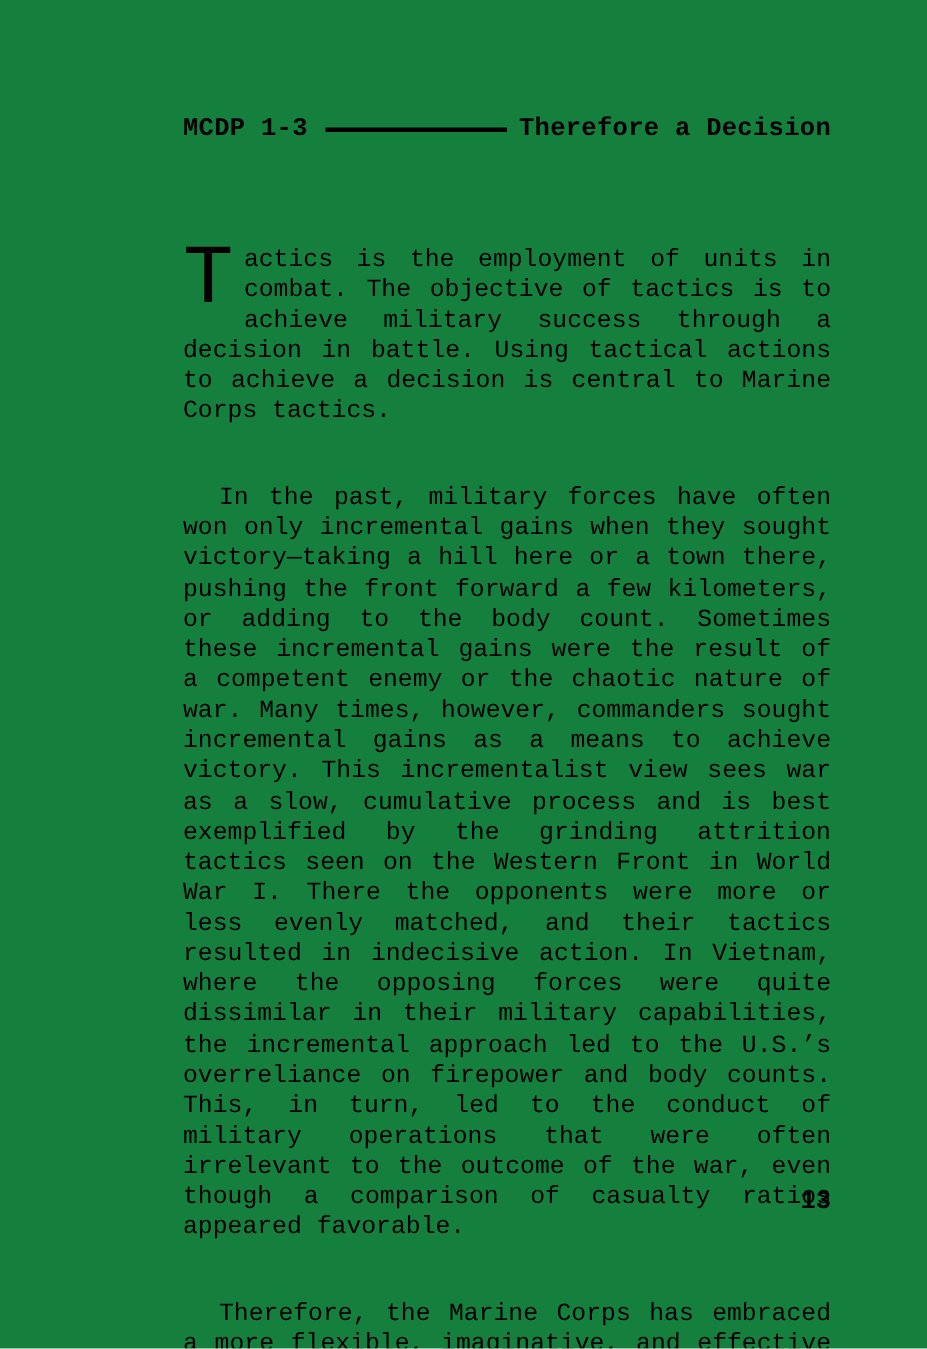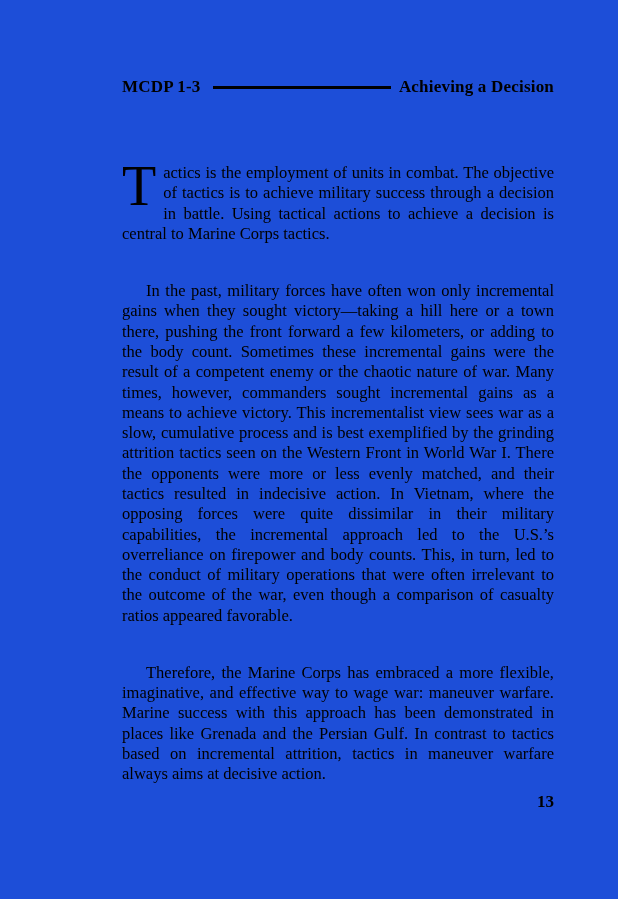--- a/index.html
+++ b/index.html
@@ -4,23 +4,23 @@
   <style>
     html, body {
       margin: 0;
       padding: 0;
       background: #ffffff;
     }
     .page {
       position: relative;
       width: 618px;
       height: 899px;
-      background: #1d4ed8;
+      background: #15803d;
       color: #000000;
-      font-family: Liberation Serif, serif;
+      font-family: Liberation Mono, monospace;
       overflow: hidden;
       box-sizing: border-box;
     }
     .header {
       position: absolute;
       top: 77px;
       left: 122px;
       right: 64px;
       display: flex;
       align-items: center;
@@ -69,21 +69,21 @@
     }
   </style>
 </head>
 <body>
 
 <div class="page">
 
   <div class="header">
     <span class="header-left">MCDP 1-3</span>
     <span class="header-rule"></span>
-    <span class="header-right">Achieving a Decision</span>
+    <span class="header-right">Therefore a Decision</span>
   </div>
 
   <div class="body-text">
     <p>
       <span class="dropcap">T</span><span>actics is the employment of units in combat. The objective of tactics is to achieve military success through a decision in battle. Using tactical actions to achieve a decision is central to Marine Corps tactics.</span>
     </p>
     <p class="para-indent">In the past, military forces have often won only incremental gains when they sought victory—taking a hill here or a town there, pushing the front forward a few kilometers, or adding to the body count. Sometimes these incremental gains were the result of a competent enemy or the chaotic nature of war. Many times, however, commanders sought incremental gains as a means to achieve victory. This incrementalist view sees war as a slow, cumulative process and is best exemplified by the grinding attrition tactics seen on the Western Front in World War I. There the opponents were more or less evenly matched, and their tactics resulted in indecisive action. In Vietnam, where the opposing forces were quite dissimilar in their military capabilities, the incremental approach led to the U.S.’s overreliance on firepower and body counts. This, in turn, led to the conduct of military operations that were often irrelevant to the outcome of the war, even though a comparison of casualty ratios appeared favorable.</p>
     <p class="para-indent">Therefore, the Marine Corps has embraced a more flexible, imaginative, and effective way to wage war: maneuver warfare. Marine success with this approach has been demonstrated in places like Grenada and the Persian Gulf. In contrast to tactics based on incremental attrition, tactics in maneuver warfare always aims at decisive action.</p>
   </div>
 

